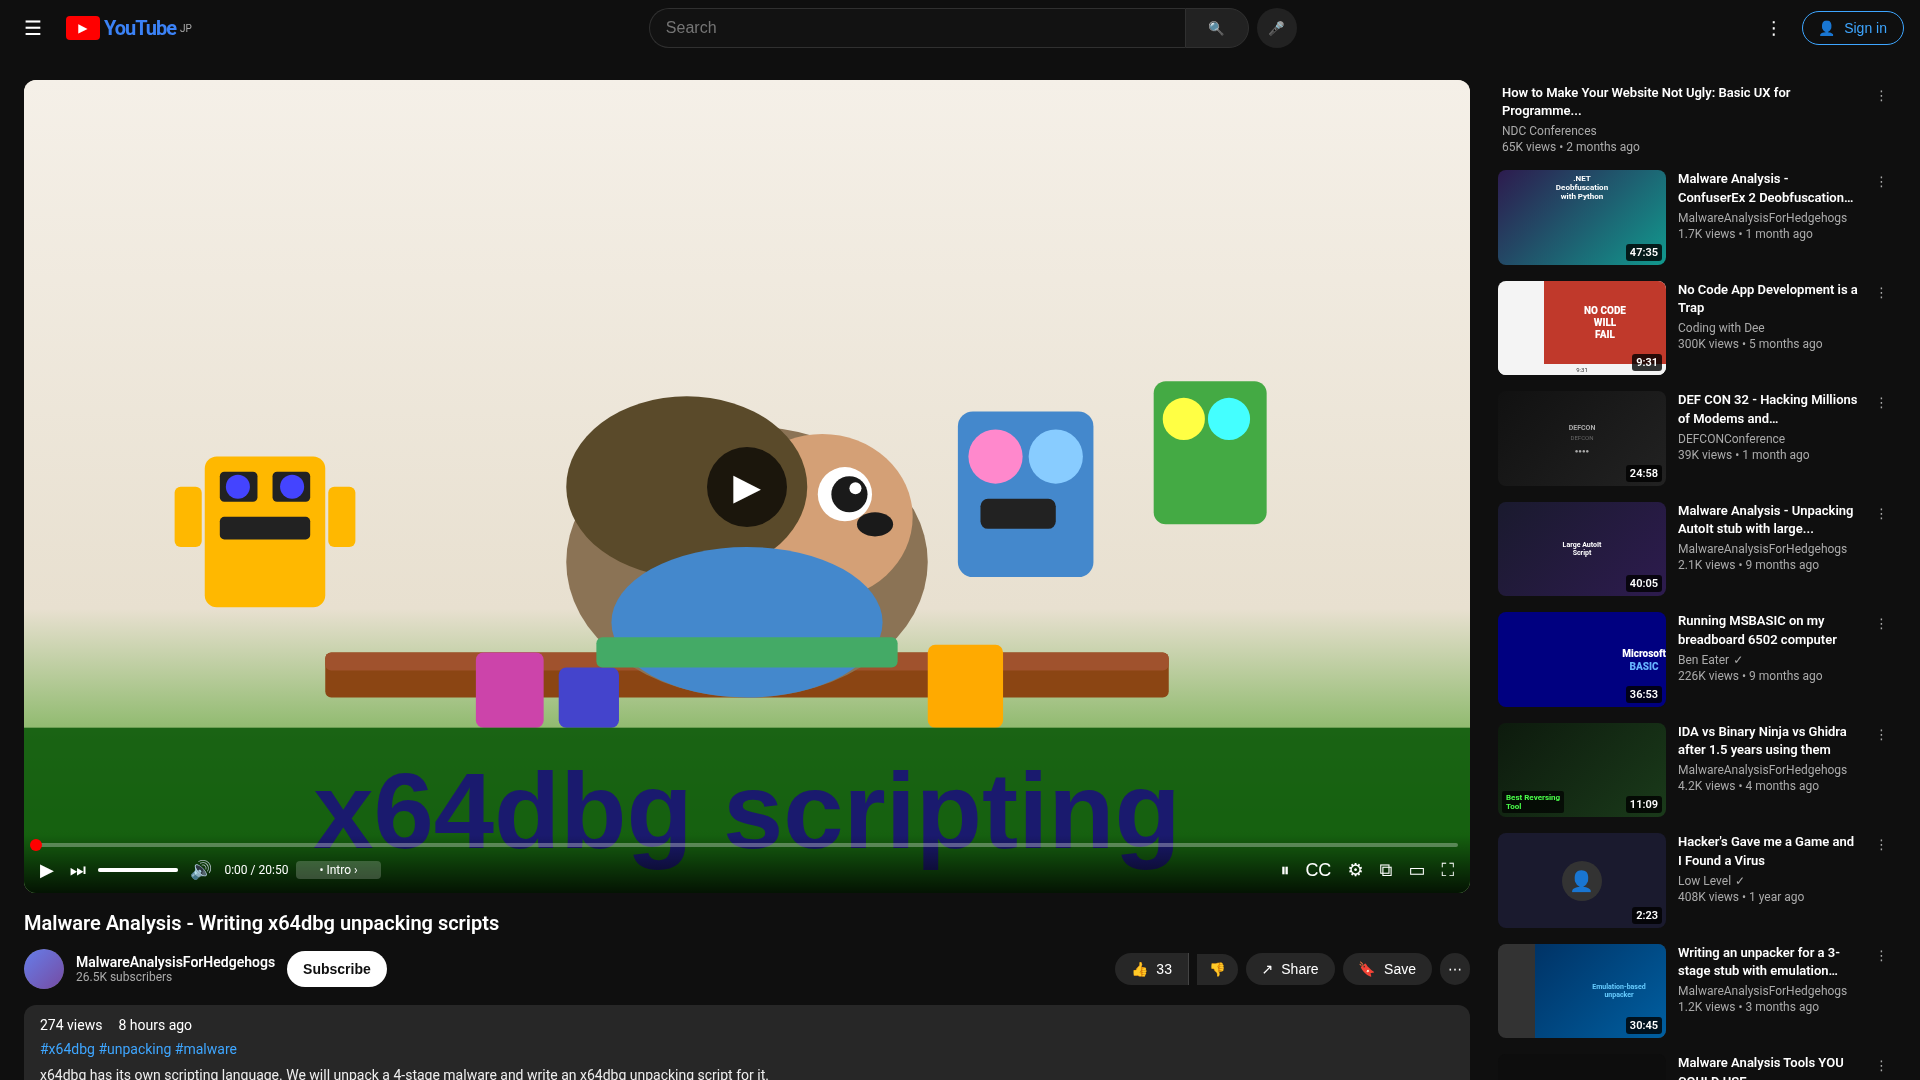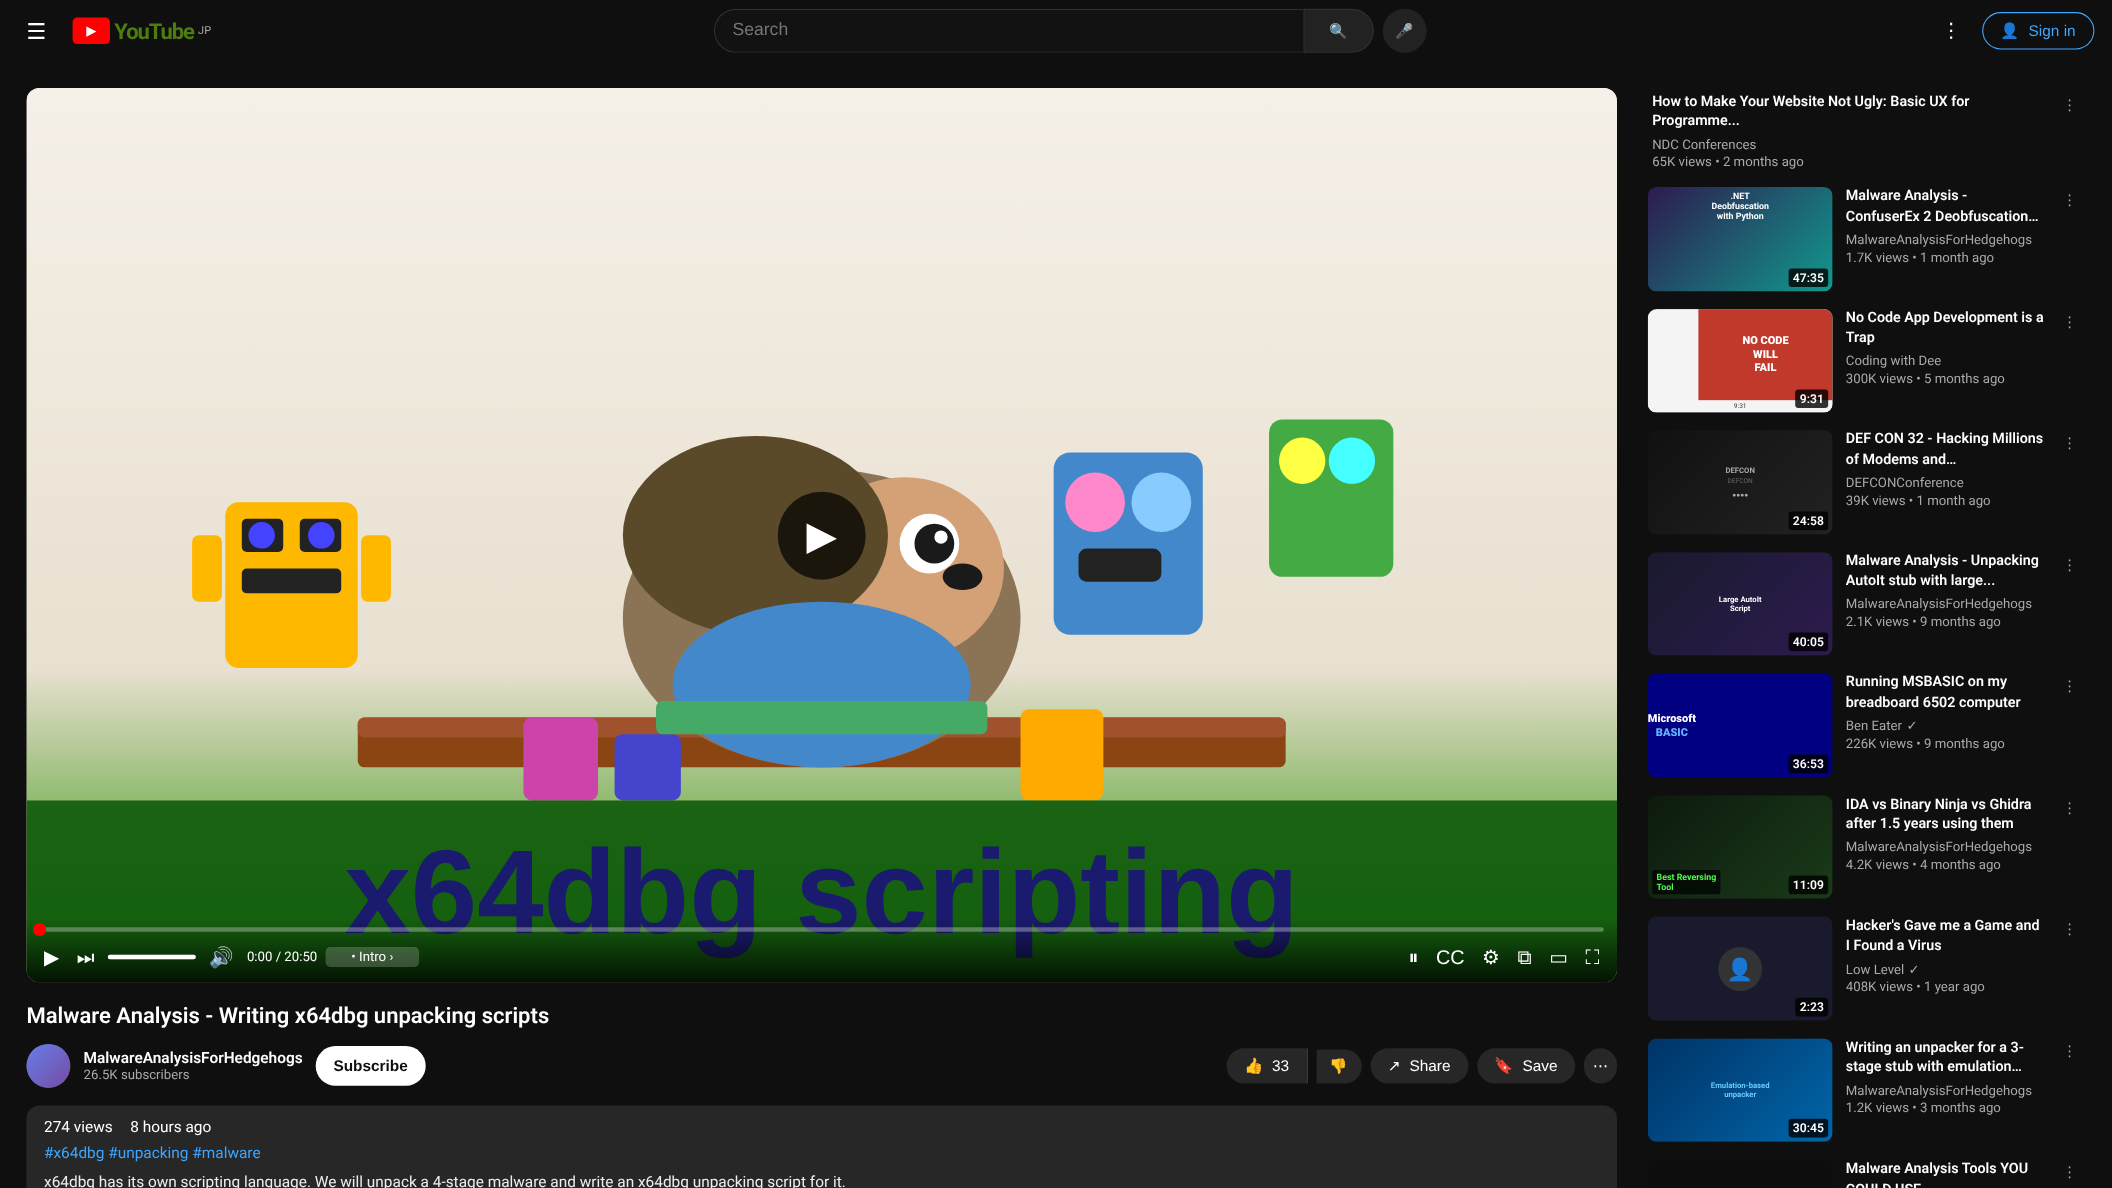--- a/index.html
+++ b/index.html
@@ -8,21 +8,21 @@
     
     #header {
       display: flex; align-items: center; justify-content: space-between;
       background: #0f0f0f; height: 56px; padding: 0 16px; position: fixed; top: 0; left: 0; right: 0; z-index: 100;
     }
     .header-left { display: flex; align-items: center; gap: 16px; }
     .hamburger-btn { background: none; border: none; color: #fff; font-size: 20px; cursor: pointer; padding: 8px; border-radius: 50%; }
     .yt-logo { display: flex; align-items: center; gap: 4px; text-decoration: none; }
     .yt-logo-icon { background: #ff0000; border-radius: 4px; width: 34px; height: 24px; display: flex; align-items: center; justify-content: center; }
     .yt-logo-icon::after { content: '▶'; color: #fff; font-size: 12px; }
-    .yt-logo-text { color: #4d7c0f; font-size: 20px; font-weight: 700; letter-spacing: -1px; }
+    .yt-logo-text { color: #3b82f6; font-size: 20px; font-weight: 700; letter-spacing: -1px; }
     .yt-logo-jp { color: #aaa; font-size: 10px; vertical-align: super; }
     
     .header-center { display: flex; align-items: center; gap: 8px; flex: 1; max-width: 720px; justify-content: center; }
     .search-form { display: flex; flex: 1; max-width: 600px; }
     .search-input {
       flex: 1; height: 40px; padding: 0 16px; border: 1px solid #303030;
       border-right: none; border-radius: 20px 0 0 20px; background: #121212;
       color: #fff; font-size: 16px; outline: none;
     }
     .search-btn {
@@ -403,21 +403,21 @@
         <div class="sidebar-title">Malware Analysis - Unpacking AutoIt stub with large...</div>
         <div class="sidebar-channel">
           MalwareAnalysisForHedgehogs 
         </div>
         <div class="sidebar-stats">2.1K views • 9 months ago</div>
       </div>
       <button class="sidebar-menu-btn">⋮</button>
     </div>
         <div class="sidebar-video">
       <div class="sidebar-thumb">
-        <div style="width:100%;height:100%;background:#000080;display:flex;flex-direction:column;align-items:flex-start;justify-content:center;">
+        <div style="width:100%;height:100%;background:#000080;display:flex;flex-direction:column;align-items:flex-end;justify-content:center;">
               <div style="color:#fff;font-size:10px;font-weight:900;text-align:center;line-height:1.3;">Microsoft<br><span style="color:#66b3ff">BASIC</span></div>
             </div>
         <span class="thumb-duration">36:53</span>
       </div>
       <div class="sidebar-info">
         <div class="sidebar-title">Running MSBASIC on my breadboard 6502 computer</div>
         <div class="sidebar-channel">
           Ben Eater <span class="verified-icon">✓</span>
         </div>
         <div class="sidebar-stats">226K views • 9 months ago</div>
@@ -451,21 +451,21 @@
         <div class="sidebar-title">Hacker's Gave me a Game and I Found a Virus</div>
         <div class="sidebar-channel">
           Low Level <span class="verified-icon">✓</span>
         </div>
         <div class="sidebar-stats">408K views • 1 year ago</div>
       </div>
       <button class="sidebar-menu-btn">⋮</button>
     </div>
         <div class="sidebar-video">
       <div class="sidebar-thumb">
-        <div style="width:100%;height:100%;background:linear-gradient(135deg,#003366,#0066aa);display:flex;align-items:center;justify-content:center;">
+        <div style="width:100%;height:100%;background:linear-gradient(135deg,#003366,#0066aa);display:flex;align-items:center;justify-content:center;margin-left:37px;">
               <div style="color:#66ccff;font-size:7px;font-weight:bold;text-align:center;padding:4px;">Emulation-based<br>unpacker</div>
             </div>
         <span class="thumb-duration">30:45</span>
       </div>
       <div class="sidebar-info">
         <div class="sidebar-title">Writing an unpacker for a 3-stage stub with emulation via...</div>
         <div class="sidebar-channel">
           MalwareAnalysisForHedgehogs 
         </div>
         <div class="sidebar-stats">1.2K views • 3 months ago</div>

